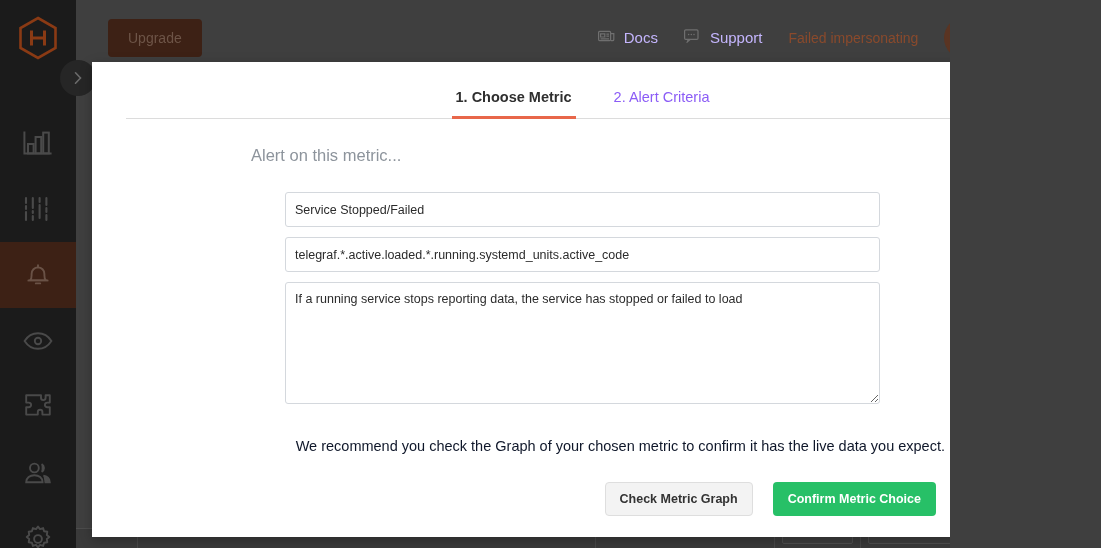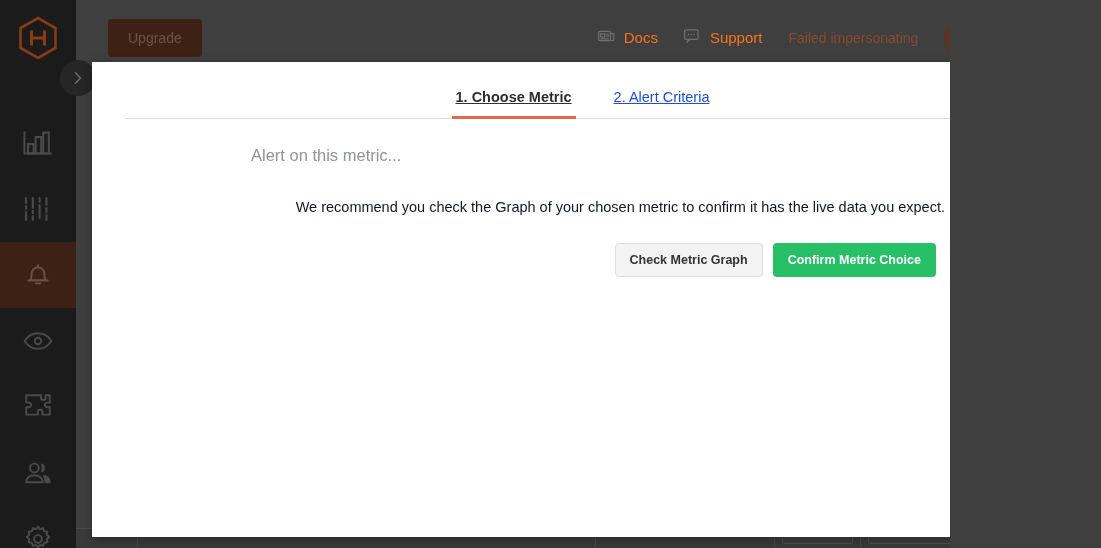--- a/index.html
+++ b/index.html
@@ -80,21 +80,21 @@
   .topbar-right {
     margin-left: auto;
     display: flex;
     align-items: center;
     gap: 26px;
     padding-right: 0;
     white-space: nowrap;
   }
   .top-link {
     display: flex; align-items: center; gap: 9px;
-    color: #f97316; font-size: 15px; cursor: pointer;
+    color: #c4b5fd; font-size: 15px; cursor: pointer;
   }
   .admin-note { color: #8a4a2c; font-size: 14px; cursor: pointer; }
   .avatar {
     width: 42px; height: 42px; border-radius: 50%;
     background: #5a3422; color: #8a7163;
     display: flex; align-items: center; justify-content: center;
     font-size: 15px;
   }
   .user-email { color: #6f6f6f; font-size: 15px; }
 
@@ -149,29 +149,28 @@
     gap: 34px;
     padding-top: 27px;
     border-bottom: 1px solid #dcdcdc;
     margin: 0 34px;
   }
   .tab {
     font-size: 14.5px;
     padding: 0 4px 11px 4px;
     cursor: pointer;
     position: relative;
-    text-decoration: underline;
   }
   .tab.active {
     color: #2f2f2f;
     font-weight: bold;
     border-bottom: 3px solid #e8674a;
     margin-bottom: -1px;
   }
-  .tab.inactive { color: #1d4ed8; text-align: right; }
+  .tab.inactive { color: #8b5cf6; text-align: right; }
 
   .modal-body { padding: 0 128px; }
   .section-title {
     margin-top: 27px;
     font-size: 16.5px;
     color: #8d949c;
     margin-left: 31px;
   }
   .field-wrap { margin-top: 27px; }
   .text-input {
@@ -206,21 +205,21 @@
   }
   .recommend {
     text-align: right;
     margin-top: 34px;
     font-size: 14.5px;
     color: #0f172a;
   }
   .actions {
     display: flex;
     justify-content: flex-end;
-    gap: 10px;
+    gap: 20px;
     margin-top: 28px;
     padding-right: 9px;
   }
   .btn {
     font-size: 12.5px;
     border-radius: 4px;
     padding: 9px 14px;
     cursor: pointer;
     font-family: "Liberation Sans", sans-serif;
     border: 1px solid transparent;
@@ -390,20 +389,25 @@
     <div class="modal-close">×</div>
 
     <div class="tabs">
       <div class="tab active">1. Choose Metric</div>
       <div class="tab inactive">2. Alert Criteria</div>
     </div>
 
     <div class="modal-body">
       <div class="section-title">Alert on this metric...</div>
 
+      <div class="field-wrap">
+        <input class="text-input" type="text" value="Service Stopped/Failed" style="">
+        <input class="text-input" type="text" value="telegraf.*.active.loaded.*.running.systemd_units.active_code" style="">
+        <textarea class="text-area" style="">If a running service stops reporting data, the service has stopped or failed to load</textarea>
+      </div>
 
       <div class="recommend">We recommend you check the Graph of your chosen metric to confirm it has the live data you expect.</div>
 
       <div class="actions">
         <button class="btn btn-secondary">Check Metric Graph</button>
         <button class="btn btn-primary">Confirm Metric Choice</button>
       </div>
     </div>
   </div>
 

